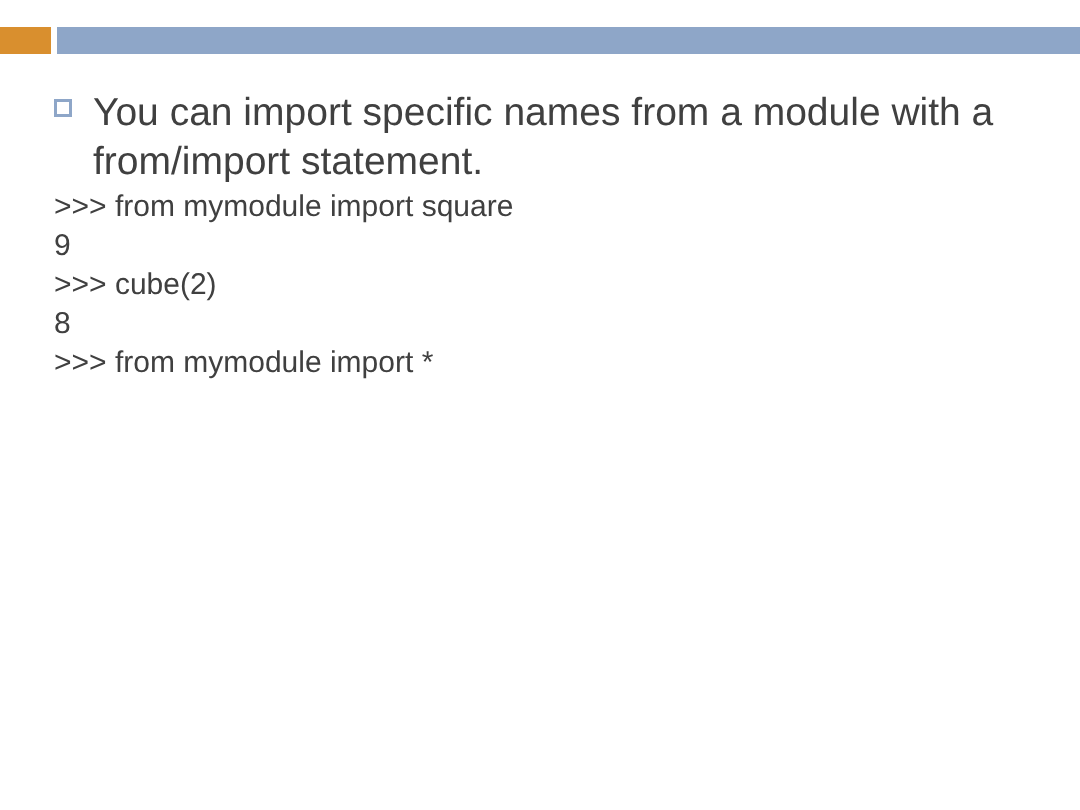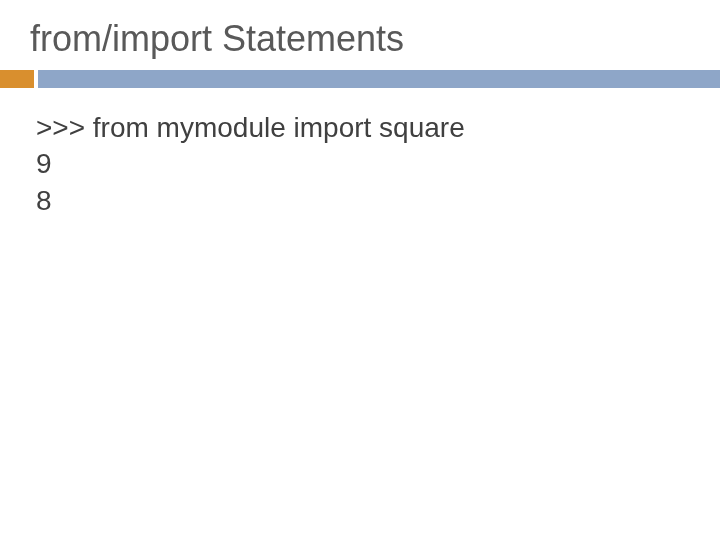--- a/index.html
+++ b/index.html
@@ -55,34 +55,39 @@
   .bullet-marker {
     position: absolute;
     left: -26px;
     top: 8px;
     width: 12px;
     height: 12px;
     border: 2px solid #8ea6c8;
     background: transparent;
   }
   .code-line {
-    font-size: 28px;
+    font-size: 20px;
     color: #404040;
     line-height: 1.3;
     margin-left: -26px;
   }
 </style>
 </head>
 <body>
 
 <div class="slide">
-  <div class="title">from/import Statements</div>
   <div class="bar-row">
     <div class="bar-accent"></div>
     <div class="bar-gap"></div>
     <div class="bar-main"></div>
   </div>
   <div class="content">
+    <div class="bullet-line">
+      <span class="bullet-marker"></span>
+      <span>You can import specific names from a module with a from/import statement.</span>
+    </div>
     <div class="code-line">&gt;&gt;&gt; from mymodule import square</div>
     <div class="code-line">9</div>
+    <div class="code-line">&gt;&gt;&gt; cube(2)</div>
     <div class="code-line">8</div>
+    <div class="code-line">&gt;&gt;&gt; from mymodule import *</div>
   </div>
 </div>
 
 </body></html>

